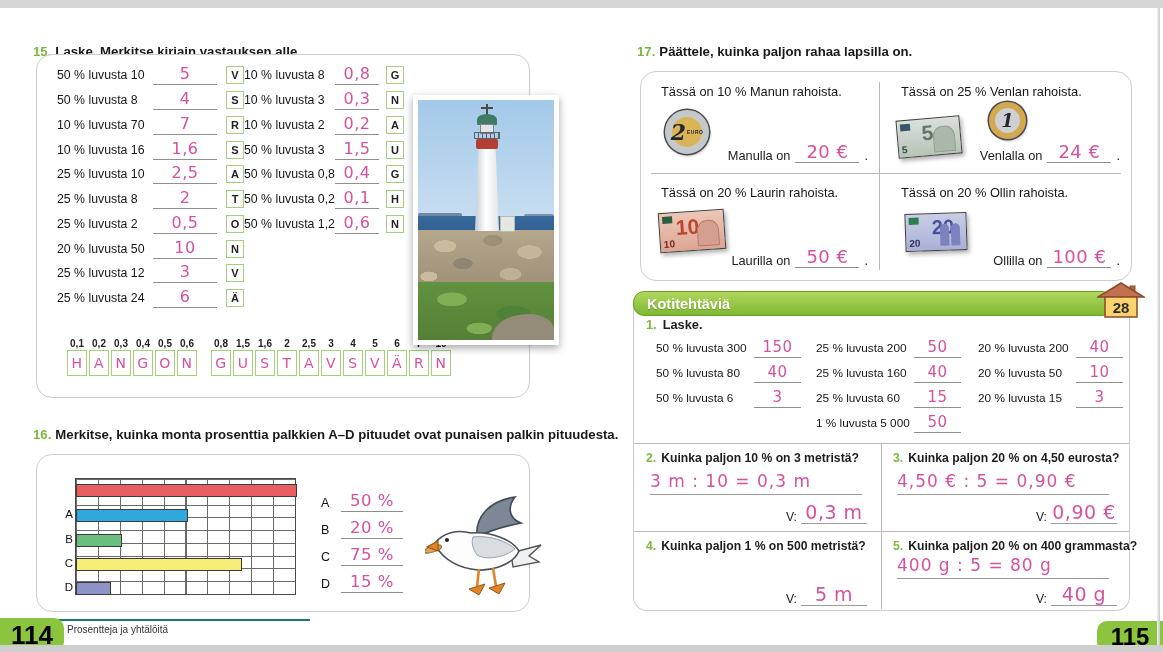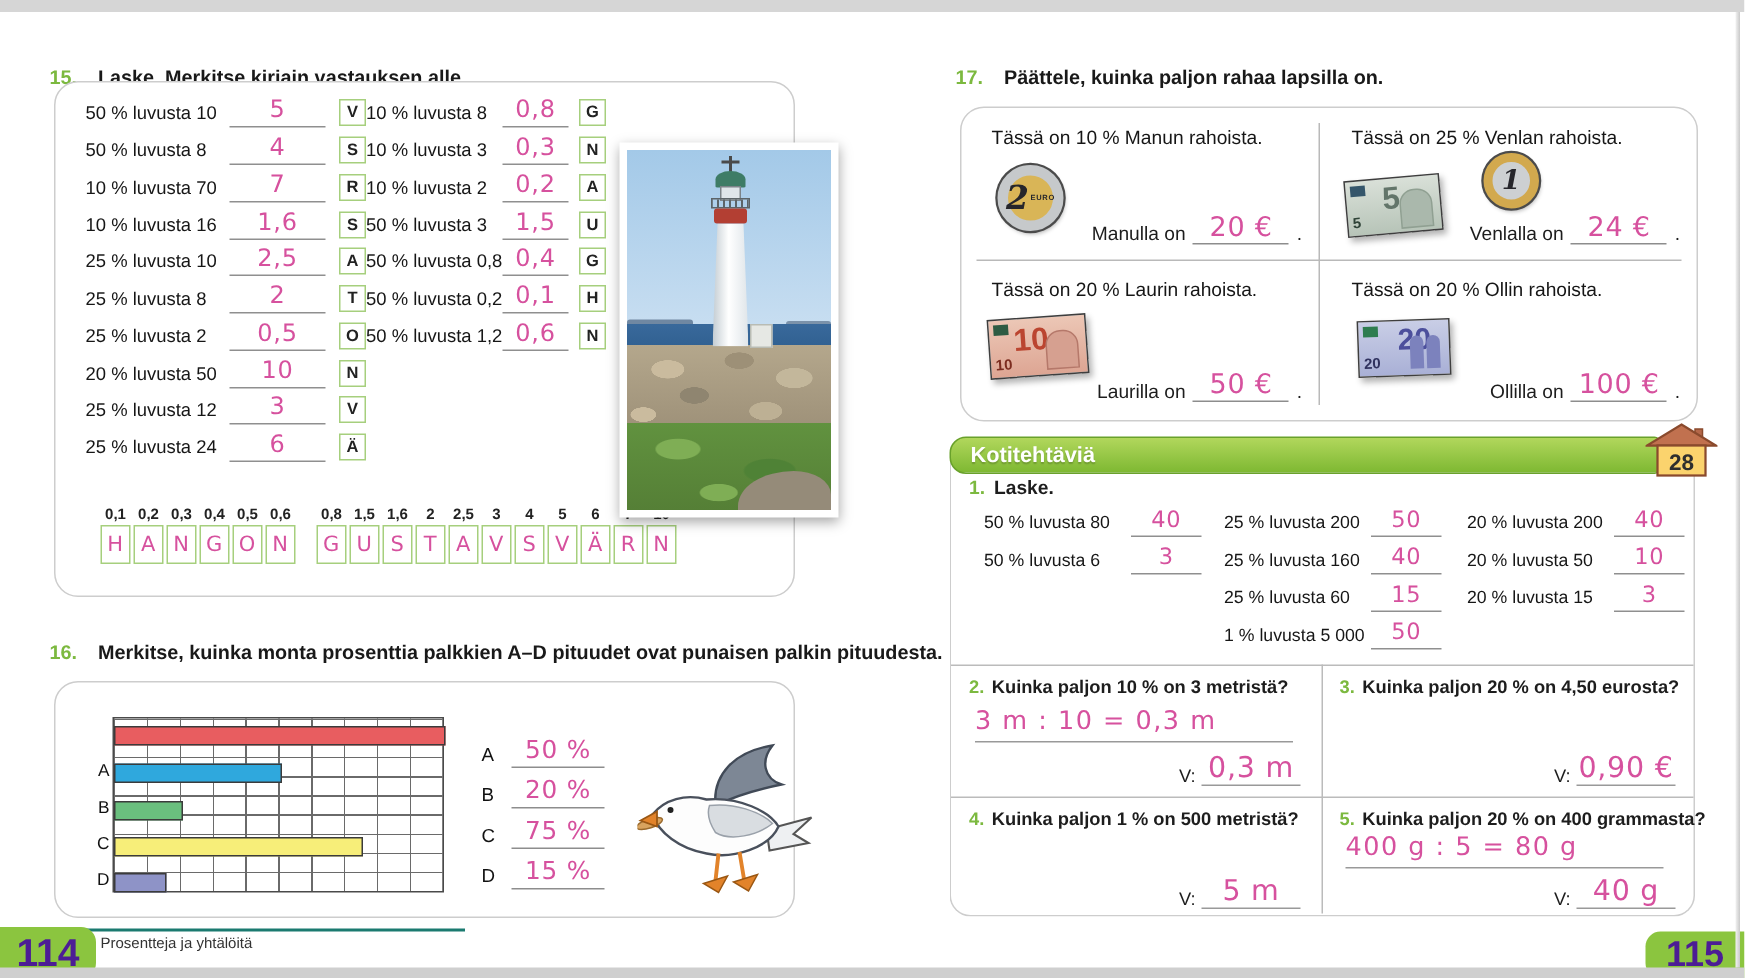--- a/index.html
+++ b/index.html
@@ -2,21 +2,21 @@
 <html><head>
 <meta charset="utf-8">
 <style>
   html,body{margin:0;padding:0}
   body{width:1163px;height:652px;position:relative;background:#ffffff;
        font-family:"Liberation Sans",sans-serif;color:#1d1d1d;overflow:hidden}
   .band-top{position:absolute;left:0;top:0;width:1163px;height:8px;background:#d6d6d6}
   .band-bottom{position:absolute;left:0;top:645px;width:1163px;height:7px;background:#cfcfcf}
   .edge-right{position:absolute;top:8px;bottom:7px;right:3px;width:3px;background:linear-gradient(to right,#f2f2f2,#c9c9c9)}
 
-  .exhead{position:absolute;display:flex;gap:14px;font-size:13.2px;font-weight:600;color:#191919;white-space:nowrap}
+  .exhead{position:absolute;display:flex;gap:4px;font-size:13.2px;font-weight:600;color:#191919;white-space:nowrap}
   .exnum{color:#7cb93f;font-weight:bold}
   .panel{position:absolute;background:#fff;border:1.6px solid #cdcdcd;border-radius:16px}
   .hand{font-family:"DejaVu Sans","Liberation Sans",sans-serif;color:#d6519e;letter-spacing:.5px}
 
   
   #panel15{left:36px;top:54px;width:492px;height:342px}
   .c15{position:absolute;top:8px}
   .c15a{left:20px}.c15b{left:207px}
   .r15{display:flex;align-items:center;height:24.75px}
   .plabel{font-size:12.3px;color:#161616;white-space:nowrap}
@@ -75,21 +75,21 @@
   .barlab{position:absolute;left:-15px;width:12px;font-size:11.5px;color:#111;text-align:right}
   .anslist{position:absolute;left:284px;top:30px}
   .ansrow{display:flex;align-items:flex-end;height:27px;gap:6px}
   .anslet{font-size:12.5px;color:#111;width:14px;padding-bottom:2px}
   .ansline{width:62px;border-bottom:1.6px solid #8d8d8d;text-align:center;padding-bottom:1px}
   .ansline .hand{font-size:16.5px;line-height:1}
   .gull{position:absolute;left:388px;top:38px}
 
   
   .teal-rule{position:absolute;left:0;top:619px;width:310px;height:2px;background:#1b7a70}
-  .pagenum{position:absolute;background:#8bc53f;color:#4c1d95;font-weight:bold;display:flex;align-items:center;justify-content:center}
+  .pagenum{position:absolute;background:#8bc53f;color:#000000;font-weight:bold;display:flex;align-items:center;justify-content:center}
   #pn114{left:0;top:618px;width:64px;height:34px;border-radius:0 10px 10px 0;font-size:26px}
   #pn115{left:1097px;top:621px;width:66px;height:31px;border-radius:10px 0 0 10px;font-size:24px}
   .footer-txt{position:absolute;left:67px;top:624px;font-size:10px;color:#333}
 
   
   #panel17{left:640px;top:71px;width:490px;height:208px}
   .div17v{position:absolute;left:238px;top:10px;width:1.3px;height:188px;background:#b9b9b9}
   .div17h{position:absolute;left:10px;top:101px;width:470px;height:1.3px;background:#b9b9b9}
   .cell17{position:absolute}
   .stmt{position:absolute;left:20px;top:12px;font-size:12.8px;color:#161616;white-space:nowrap}
@@ -518,20 +518,24 @@
   </div>
 
   <div id="hwbox">
     <div class="hw-h">
       <span class="exnum">1.</span>
       <span>Laske.</span>
     </div>
 
     <div class="hwcol hwc1">
 
+        <div class="hwrow">
+          <span class="hwlabel">50 % luvusta 300</span>
+          <span class="hwline"><span class="hand">150</span></span>
+        </div>
 
 
         <div class="hwrow">
           <span class="hwlabel">50 % luvusta 80</span>
           <span class="hwline"><span class="hand">40</span></span>
         </div>
 
         <div class="hwrow">
           <span class="hwlabel">50 % luvusta 6</span>
           <span class="hwline"><span class="hand">3</span></span>
@@ -592,20 +596,21 @@
         <span>V:</span>
         <span class="vline"><span class="hand">0,3 m</span></span>
       </div>
     </div>
 
     <div class="qcell" style="left:247px;top:140px;width:250px;height:88px">
       <div class="q">
         <span class="exnum">3.</span>
         <span>Kuinka paljon 20 % on 4,50 eurosta?</span>
       </div>
+      <div class="work" style="top:30px"><span class="hand">4,50 € : 5 = 0,90 €</span></div>
       <div class="vrow" style="top:60px">
         <span>V:</span>
         <span class="vline"><span class="hand">0,90 €</span></span>
       </div>
     </div>
 
     <div class="qcell" style="left:0;top:228px;width:247px;height:78px">
       <div class="q">
         <span class="exnum">4.</span>
         <span>Kuinka paljon 1 % on 500 metristä?</span>

